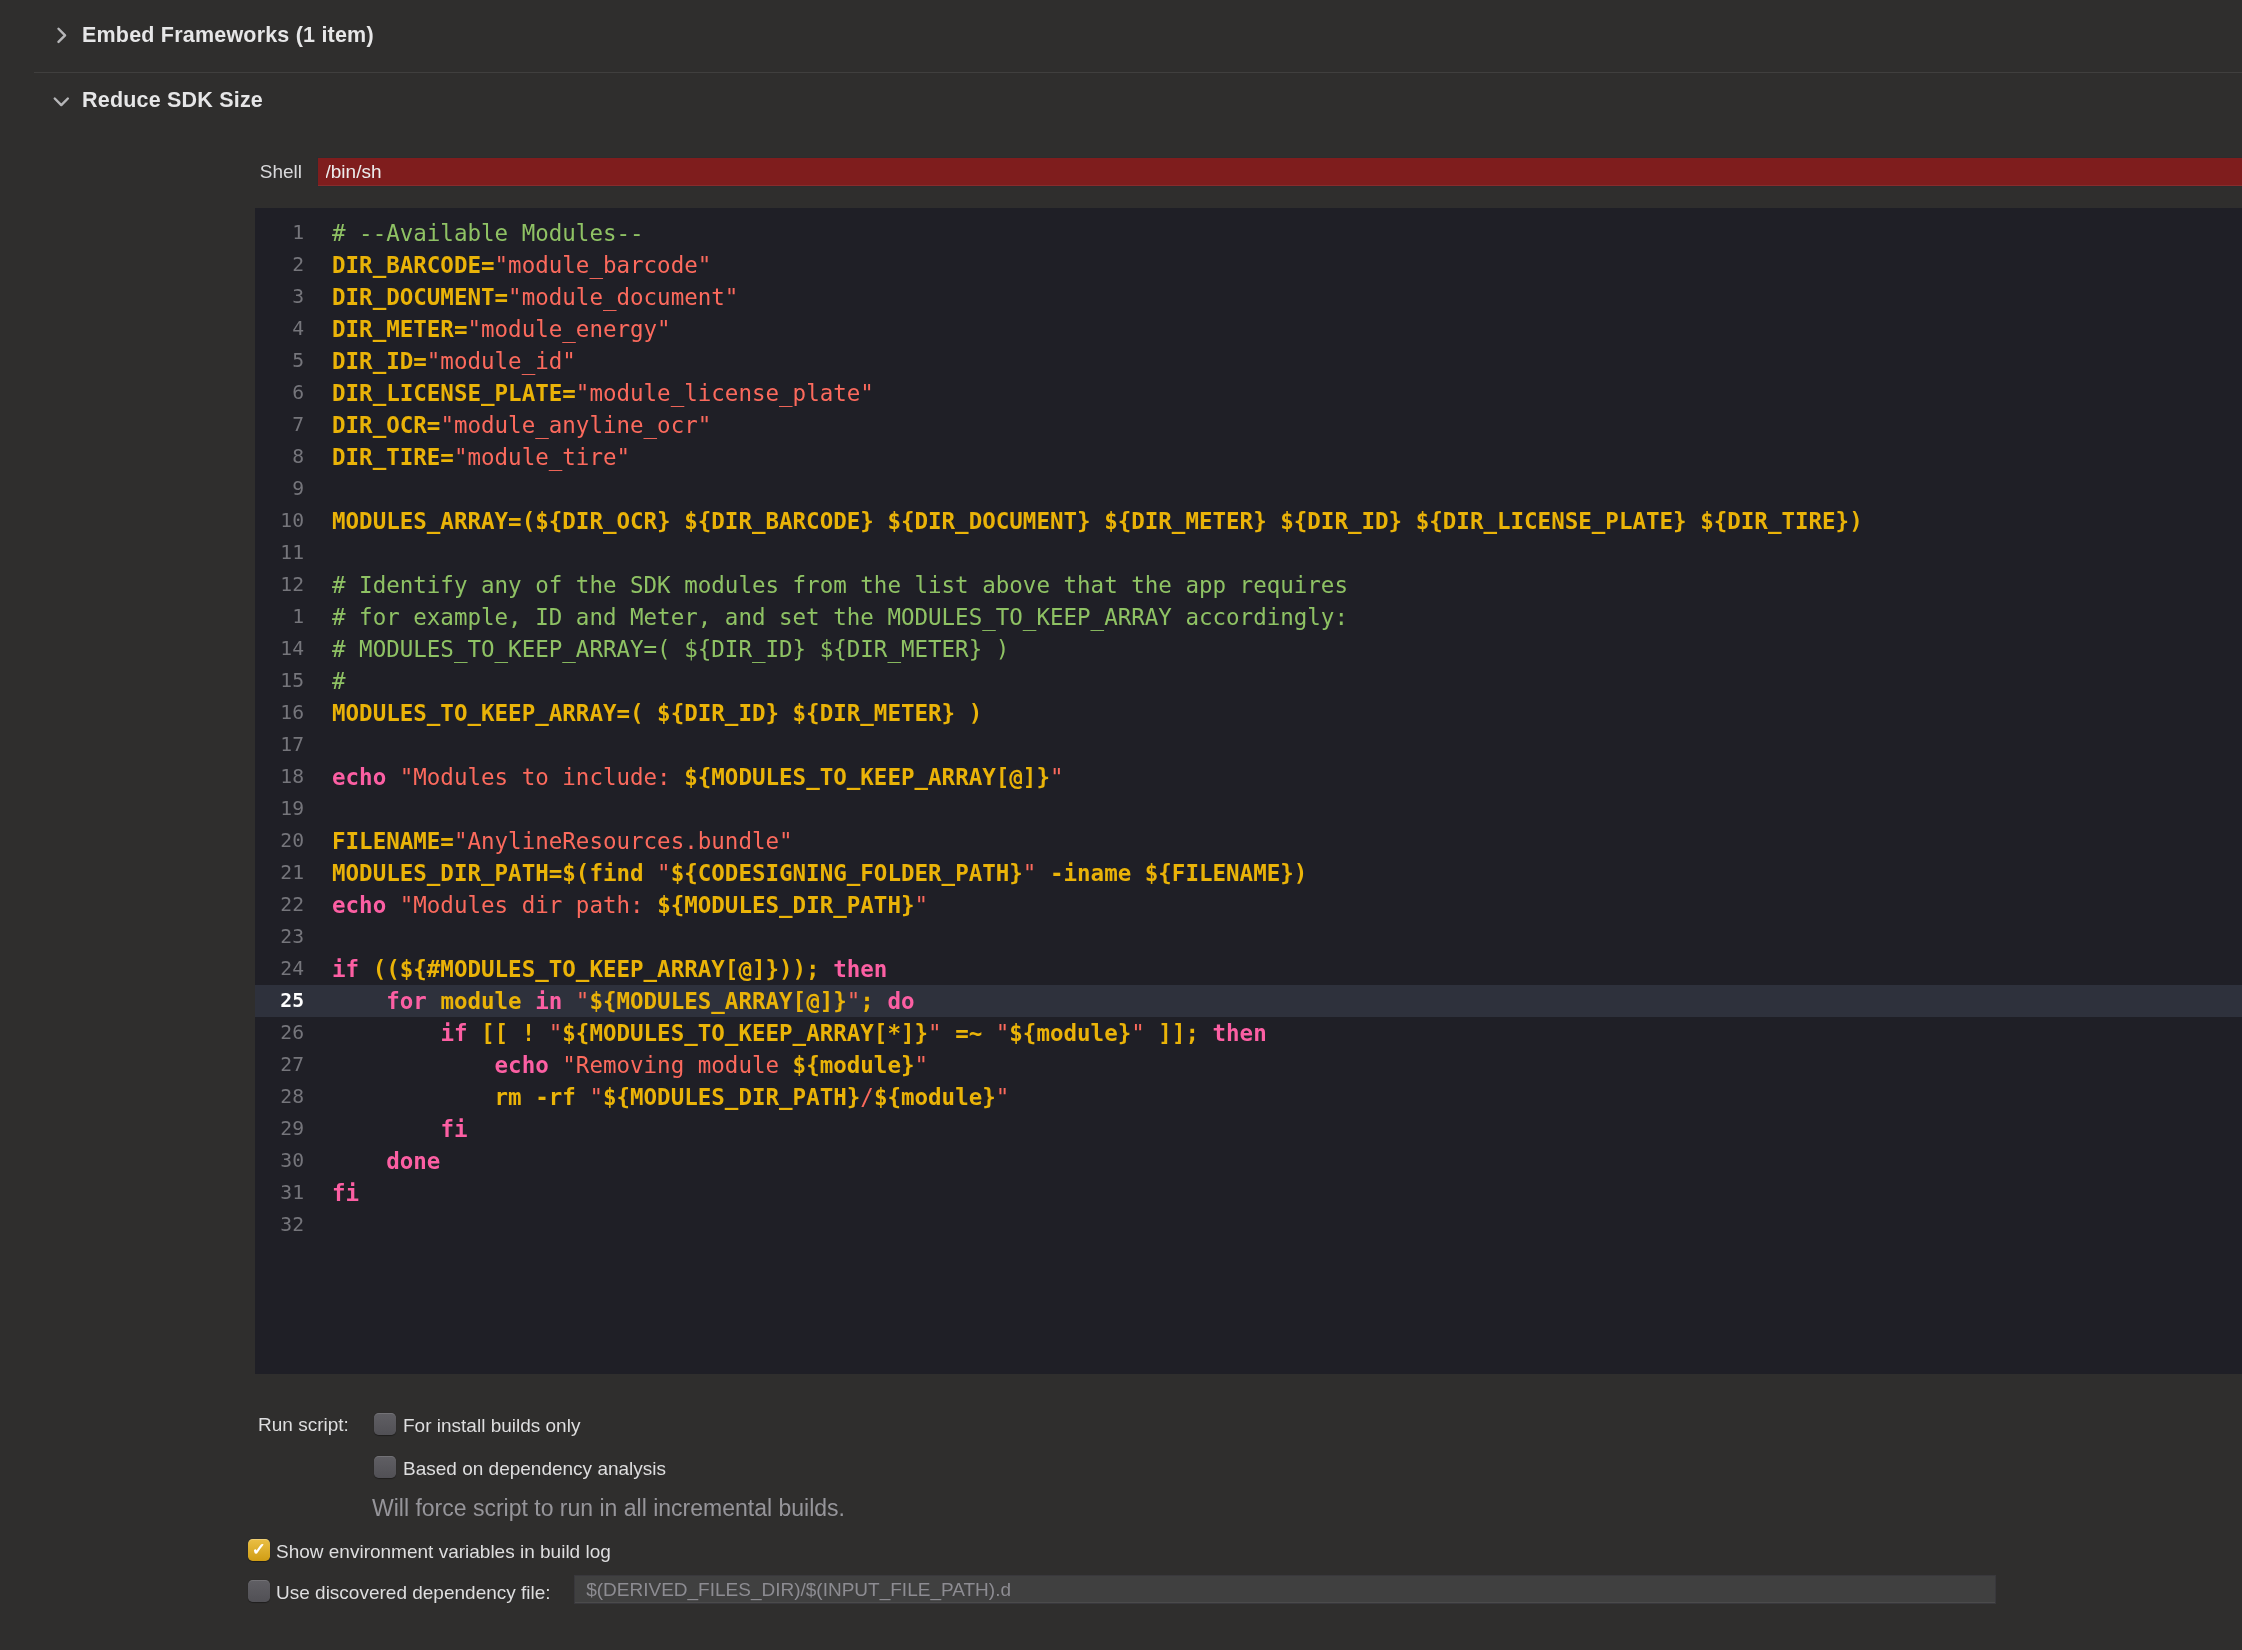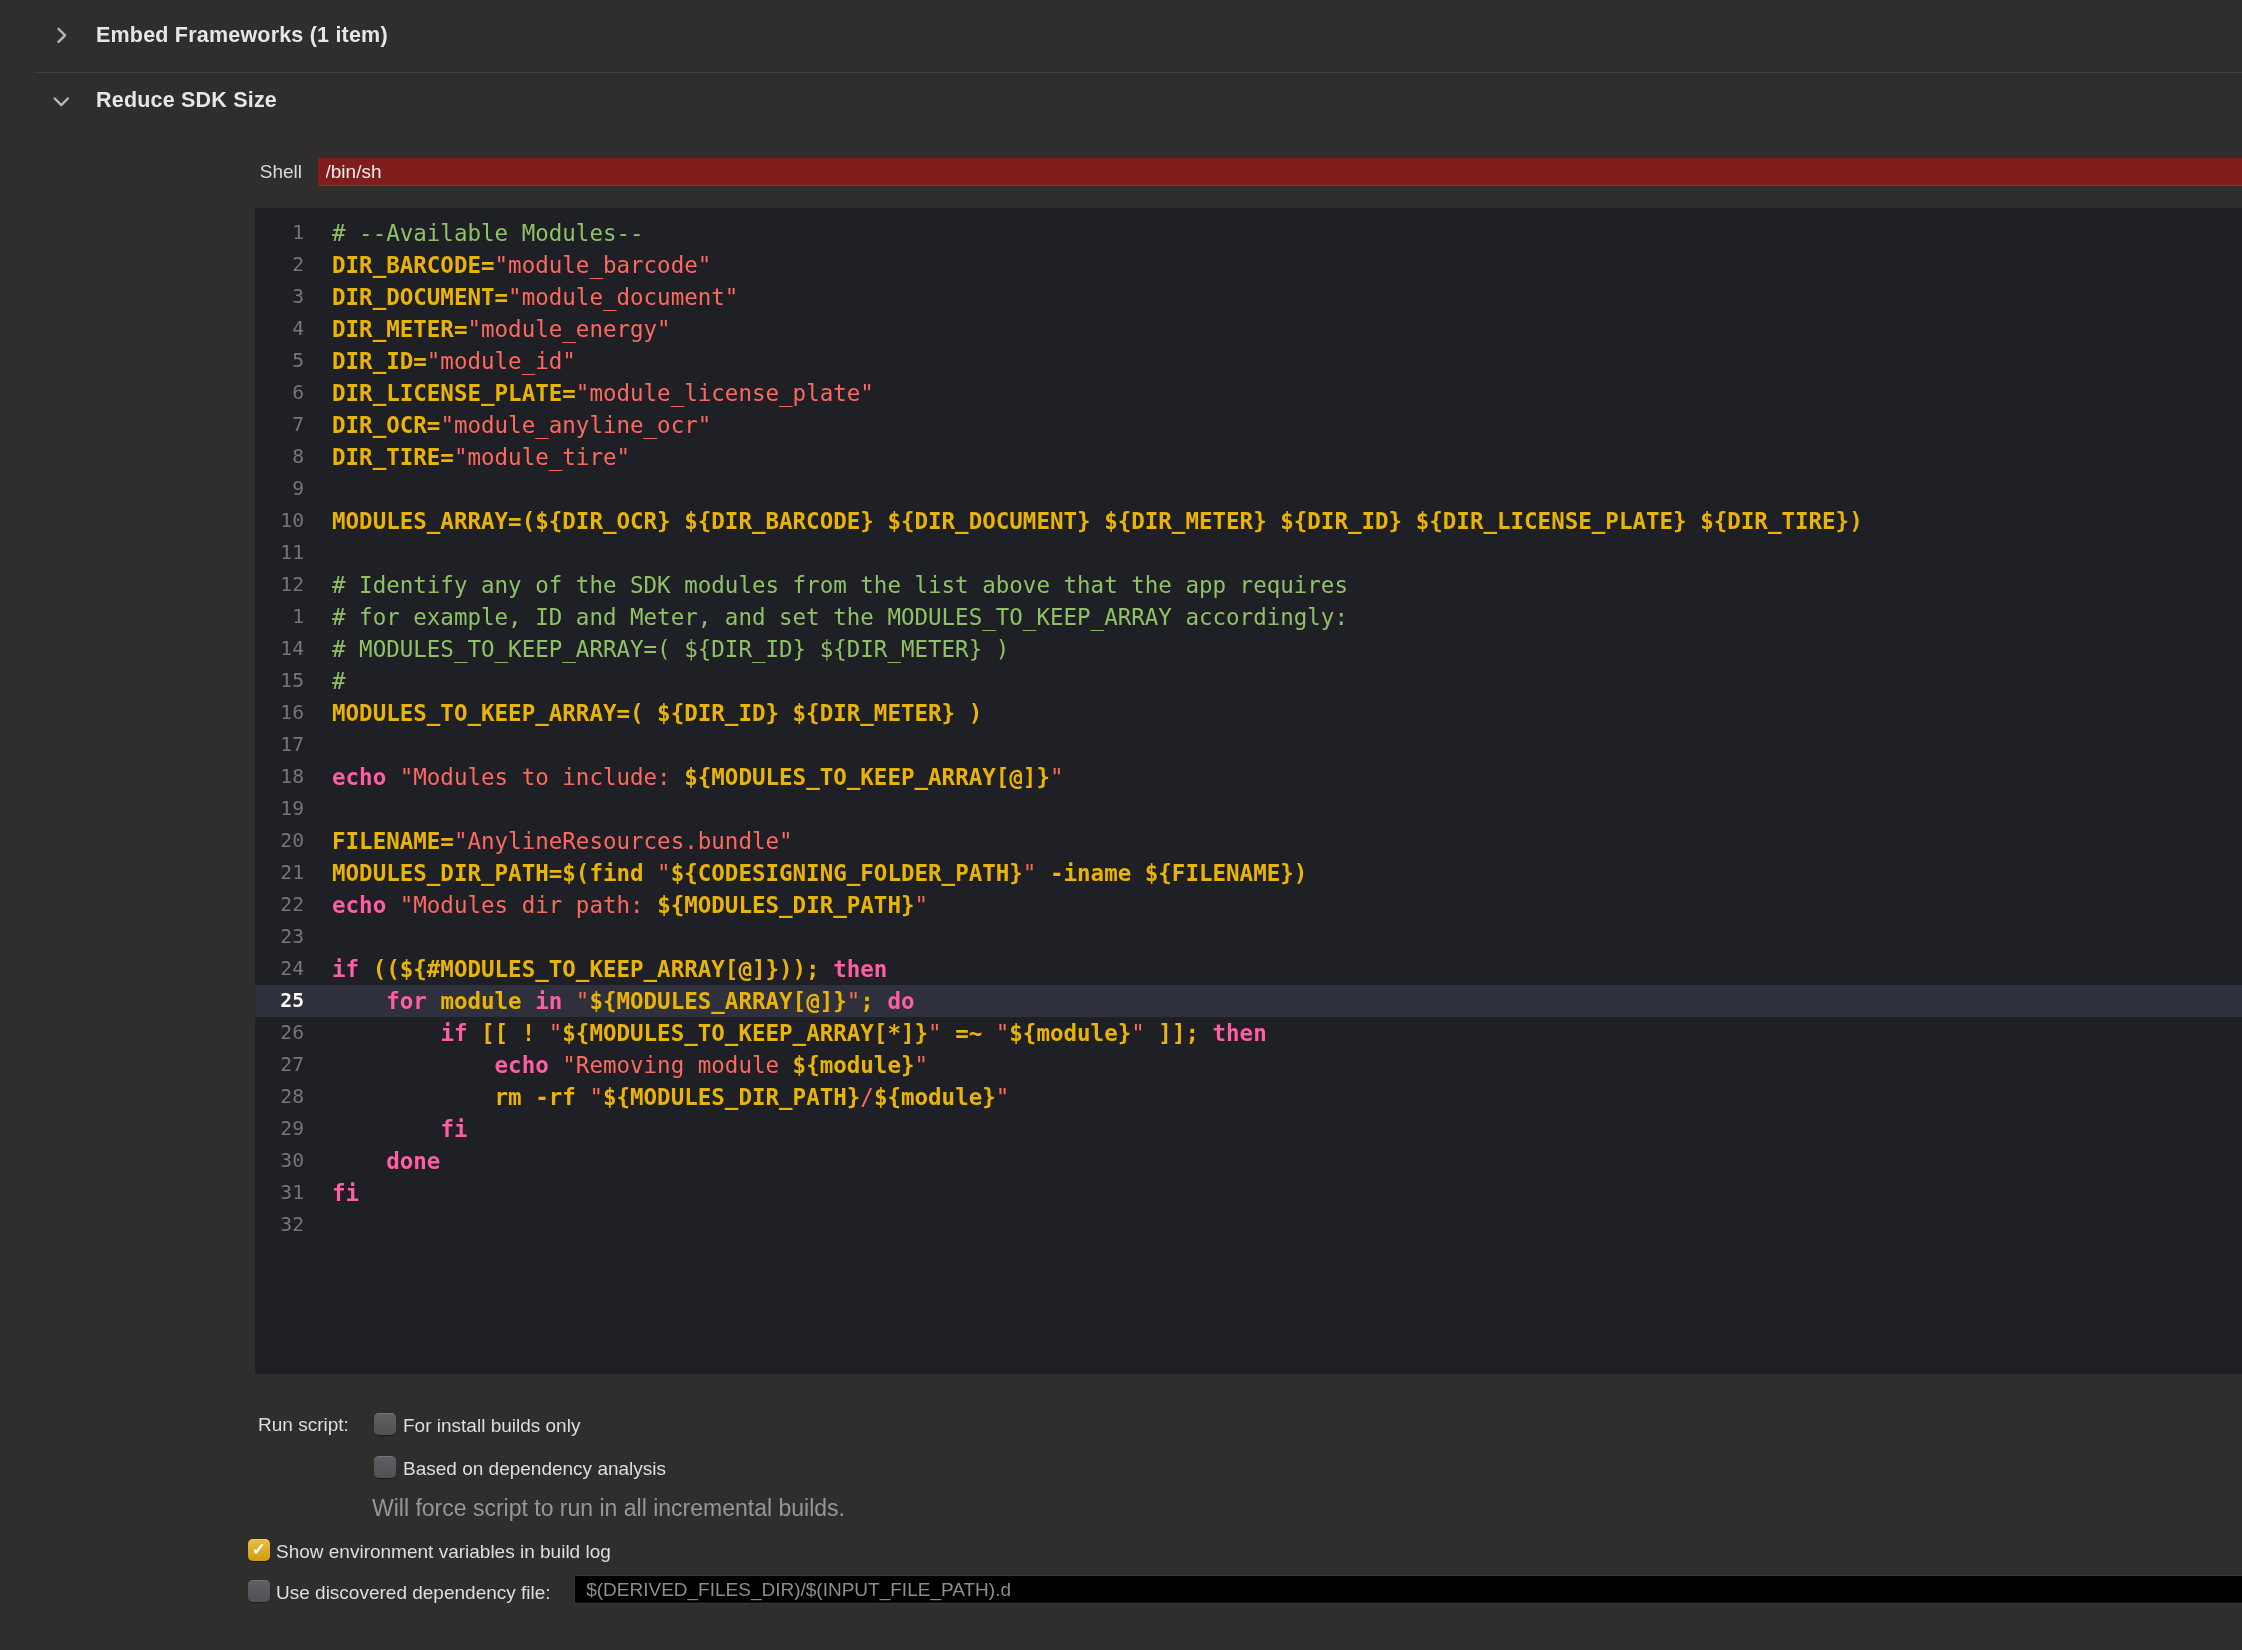--- a/index.html
+++ b/index.html
@@ -12,21 +12,21 @@
     overflow:hidden;
   }
 
   
   .phase-row { position:absolute; left:0; right:0; height:26px; }
   .phase-row .chev {
     position:absolute; left:51px; top:2.8px; width:20.6px; height:20.6px;
   }
   .phase-row .phase-title {
     position:absolute; left:82px; top:0; font-size:21.5px; font-weight:bold;
-    color:#e6e6e7; letter-spacing:0.2px; white-space:nowrap;margin-left:14px;
+    color:#e6e6e7; letter-spacing:0.2px; white-space:nowrap;
   }
   #row-embed { top:22.5px; }
   #row-reduce { top:88px; }
 
   .divider {
     position:absolute; top:72px; left:34px; right:0; height:0.9px;
     background:#403f3e;
   }
 
   
@@ -82,22 +82,22 @@
     display:none; color:#ffffff; font-size:17px; font-weight:bold;
     line-height:21.5px; text-align:center; width:100%;
   }
   .checkbox.checked {
     background:linear-gradient(#eabf45, #d09d14);
     box-shadow: 0 0.9px 0.9px rgba(0,0,0,0.35), inset 0 0.9px 0 rgba(255,255,255,0.25);
   }
   .checkbox.checked .mark { display:block; }
 
   .dep-field {
-    position:absolute; left:574px; top:1575px; width:1669px; height:29px;
-    background:#000000;
+    position:absolute; left:574px; top:1575px; width:1422px; height:29px;
+    background:#404040;
     border:0.9px solid #39383c;
     box-shadow: inset 0 -0.9px 0 rgba(255,255,255,0.06);
     color:#8d8c92; font-size:19px; font-family:"Liberation Sans", sans-serif;
     padding:0 0 0 11.2px; outline:none;
   }
 </style>
 </head>
 <body>
 
 <div class="phase-row" id="row-embed">

